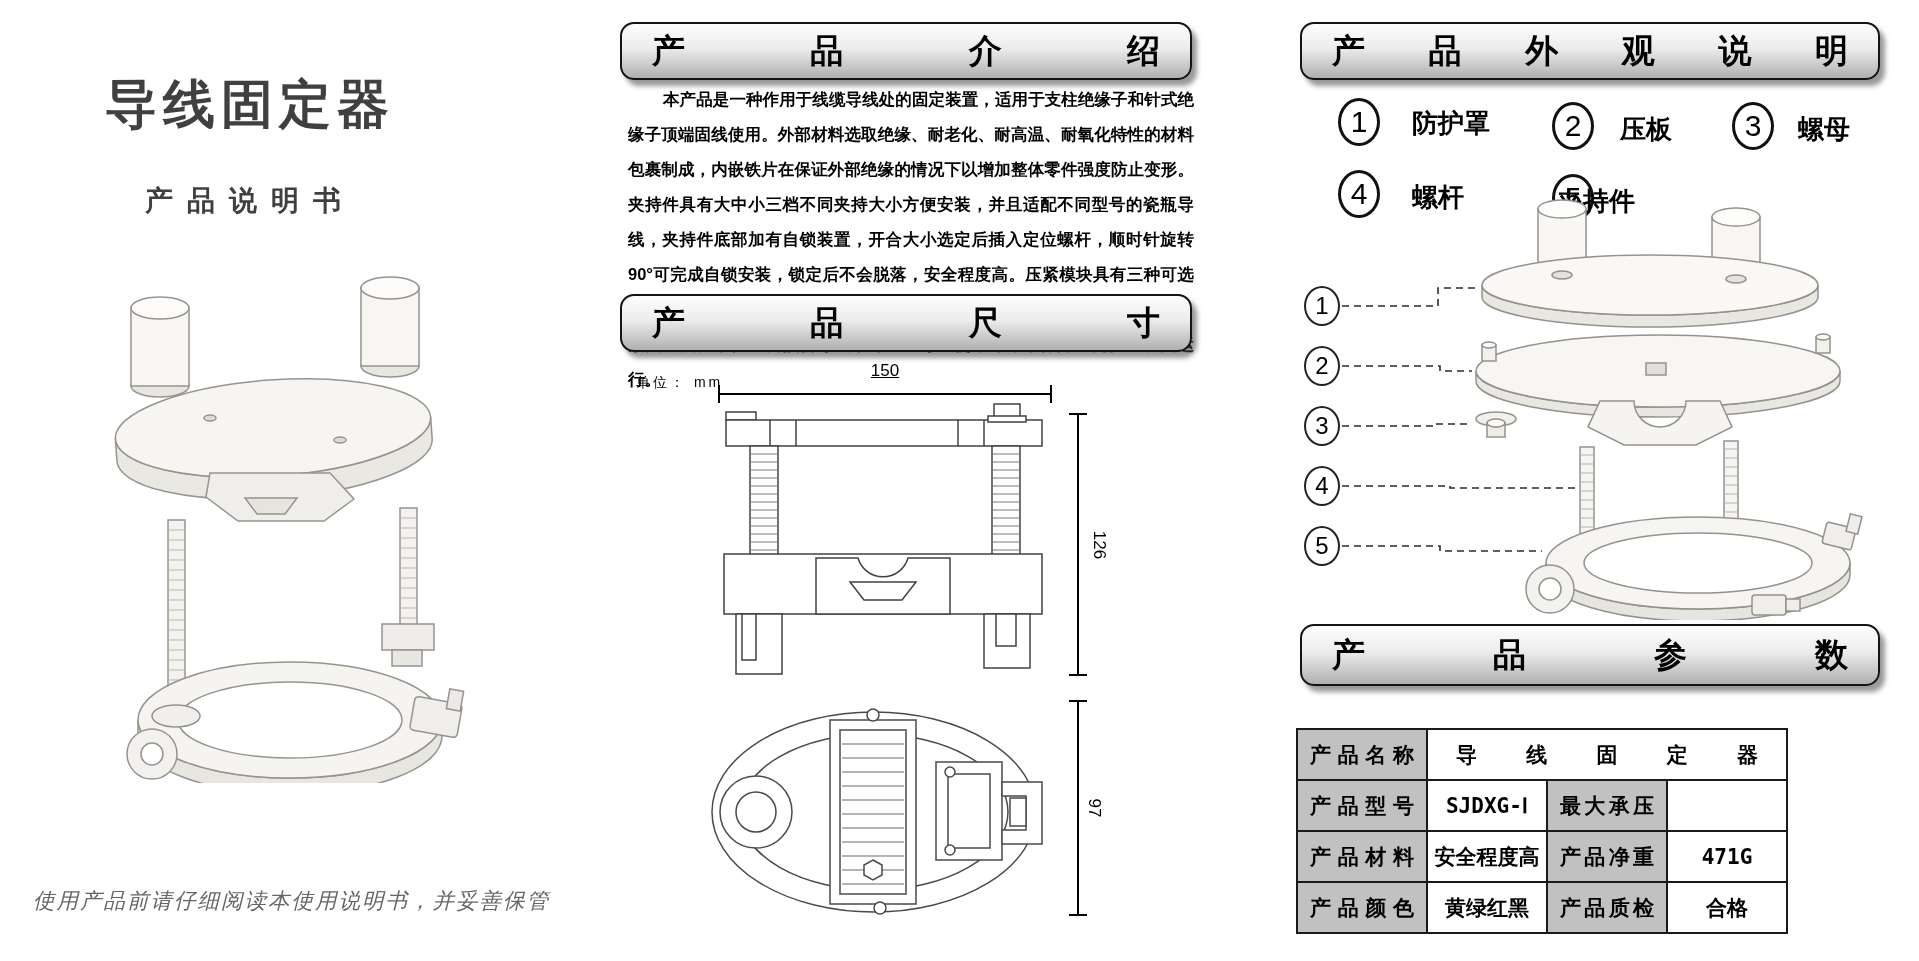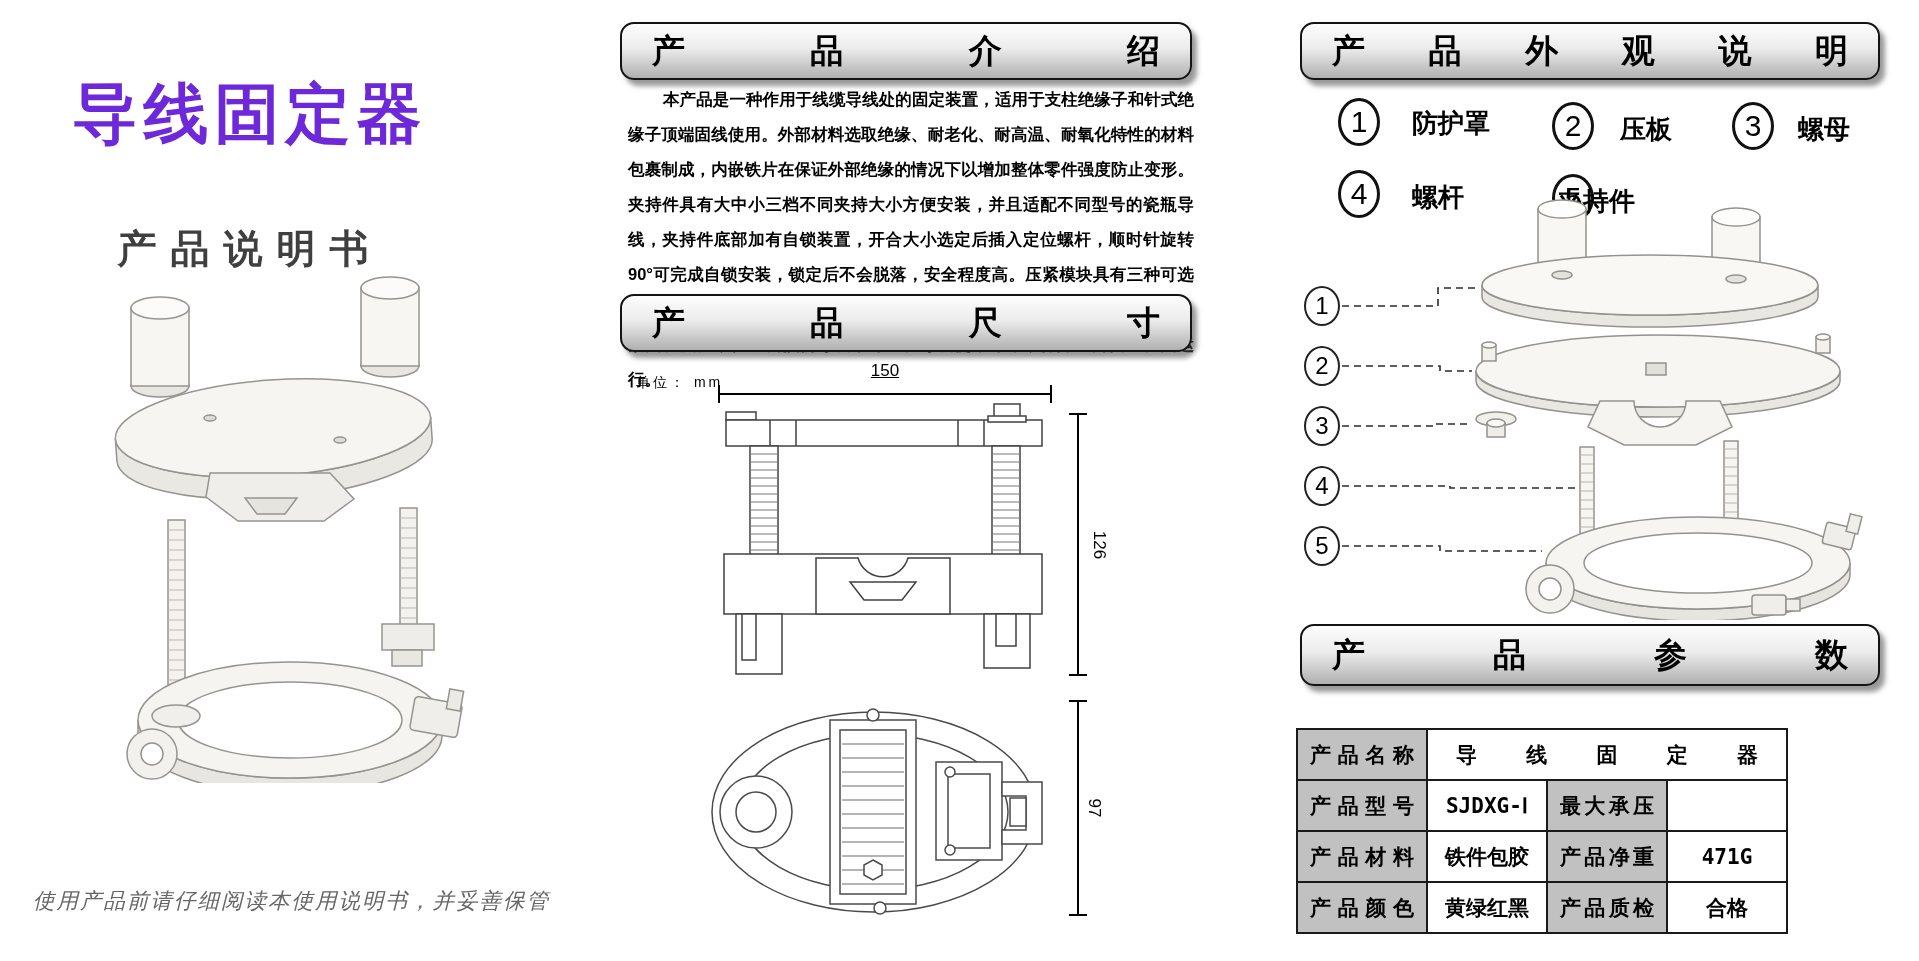--- a/index.html
+++ b/index.html
@@ -10,24 +10,24 @@
   .hdr-bar{position:absolute;box-sizing:border-box;height:58px;
     border:2px solid #141414;border-radius:14px;
     background:linear-gradient(180deg,#fdfdfd 0%,#ececec 45%,#b0b0b0 100%);
     box-shadow:5px 6px 5px rgba(70,70,70,.55);
     display:flex;align-items:center;justify-content:space-between;
     padding:0 30px;font-size:33px;font-weight:bold;}
 
   
   .cover-title{position:absolute;left:40px;top:70px;width:420px;text-align:center;
     font-family:"Liberation Serif","DejaVu Serif",serif;font-weight:bold;
-    font-size:65px;letter-spacing:6px;color:#6d28d9;}
+    font-size:52px;letter-spacing:6px;color:#404040;}
   .cover-subtitle{position:absolute;left:40px;top:182px;width:420px;text-align:center;
     font-family:"Liberation Serif","DejaVu Serif",serif;font-weight:600;
-    font-size:39px;letter-spacing:14px;color:#3f3f3f;margin-top:40px;}
+    font-size:28px;letter-spacing:14px;color:#3f3f3f;}
   .cover-footer{position:absolute;left:33px;top:886px;width:545px;
     font-family:"Liberation Serif","DejaVu Serif",serif;font-style:italic;
     font-size:21.5px;letter-spacing:2px;color:#666;}
 
   
   .intro-body{position:absolute;left:628px;top:82px;width:566px;height:200px;
     font-size:16.5px;line-height:35px;font-weight:bold;text-align:justify;
     text-indent:35px;color:#000;}
 
   
@@ -326,21 +326,21 @@
     </tr>
     <tr>
       <td class="lbl">
             <div class="spread">
               <span>产</span>
               <span>品</span>
               <span>材</span>
               <span>料</span>
             </div>
           </td>
-      <td class="val">铁件包胶</td>
+      <td class="val">安全程度高</td>
       <td class="lbl2">
             <div class="spread">
               <span>产</span>
               <span>品</span>
               <span>净</span>
               <span>重</span>
             </div>
           </td>
       <td class="val2 mono">471G</td>
     </tr>

